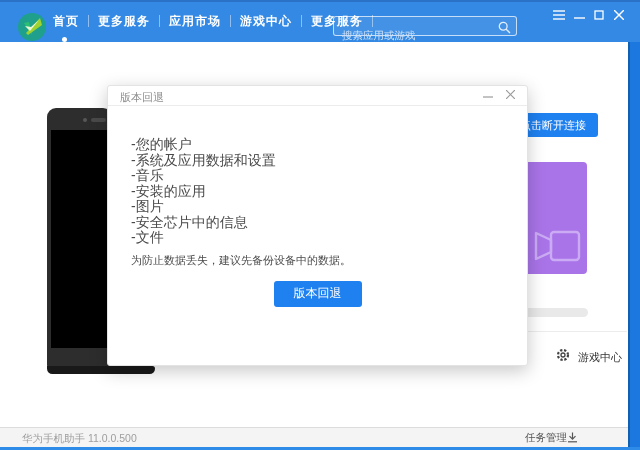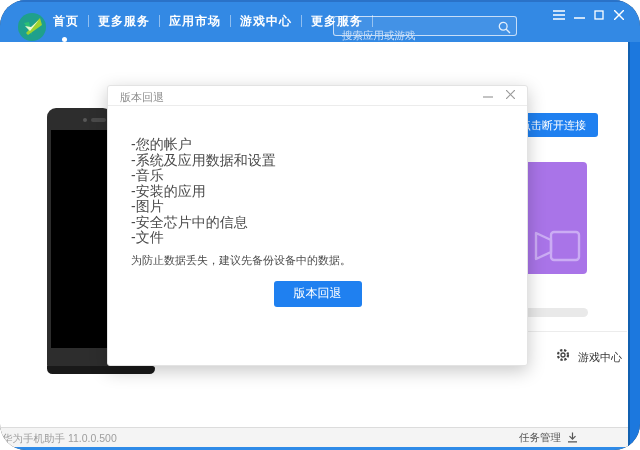--- a/index.html
+++ b/index.html
@@ -1,17 +1,17 @@
 <!DOCTYPE html>
 <html style="--header-blue: #3389e4; --header-dark: #2a72c8; --primary-blue: #1f80f0; --purple: #a974e8; --strip-blue: #1c78de;"><head>
 <meta charset="utf-8">
 <style>
   html,body{margin:0;padding:0;}
   body{font-family:"Liberation Sans","DejaVu Sans",sans-serif;background:#fff;}
-  .stage{position:relative;width:640px;height:450px;overflow:hidden;background:#404040;border-radius:26px;}
+  .stage{position:relative;width:640px;height:450px;overflow:hidden;background:#404040;}
 
   
   .header{position:absolute;left:0;top:0;width:640px;height:42px;background:var(--header-blue);}
   .header-topline{position:absolute;left:0;top:0;width:640px;height:2px;background:var(--header-dark);}
   .logo{position:absolute;left:18px;top:13px;width:28px;height:28px;}
   .nav{position:absolute;left:53px;top:0;height:42px;display:flex;align-items:center;}
   .nav-item{color:#fff;font-size:12px;font-weight:700;letter-spacing:1px;white-space:nowrap;cursor:pointer;position:relative;}
   .nav-sep{width:1px;height:12px;background:rgba(255,255,255,.45);margin:0 9px;}
   .nav-dot{position:absolute;left:62px;top:37px;width:5px;height:5px;border-radius:50%;background:#fff;}
   .search{position:absolute;left:333px;top:16px;width:184px;height:20px;border:1px solid rgba(255,255,255,.7);
@@ -50,22 +50,22 @@
   .dialog-body{padding:20px 23px 0 23px;color:#4a4a4a;}
   .dialog-intro{font-size:11px;line-height:14px;}
   .dialog-list{margin-top:11px;}
   .dialog-list div{font-size:14px;line-height:15.5px;}
   .dialog-note{margin-top:7px;font-size:11px;line-height:14px;}
   .dialog-btn{display:block;margin:14px auto 0 auto;width:88px;height:26px;background:var(--primary-blue);
           border:0;border-radius:3px;color:#fff;font-size:12px;font-family:inherit;cursor:pointer;}
 
   
   .footer{position:absolute;left:0;top:427px;width:628px;height:20px;background:#f4f4f4;border-top:1px solid #dcdcdc;box-sizing:border-box;}
-  .footer-version{position:absolute;left:2px;top:4px;font-size:10.5px;color:#9e9e9e;text-align:right;}
-  .footer-task{position:absolute;right:50px;top:3px;display:flex;align-items:center;gap:6px;cursor:pointer;}
+  .footer-version{position:absolute;left:22px;top:4px;font-size:10.5px;color:#9e9e9e;text-align:right;}
+  .footer-task{position:absolute;right:50px;top:3px;display:flex;align-items:center;gap:0;cursor:pointer;}
   .footer-task span{font-size:10.5px;color:#555;}
   .strip-right{position:absolute;left:628px;top:42px;width:12px;height:408px;background:var(--strip-blue);border-left:2px solid #1160b0;box-sizing:border-box;}
   .strip-bottom{position:absolute;left:0;top:447px;width:640px;height:3px;background:#2f8be8;}
 </style>
 </head>
 <body>
 
 <div class="stage">
 
   <div class="header">

